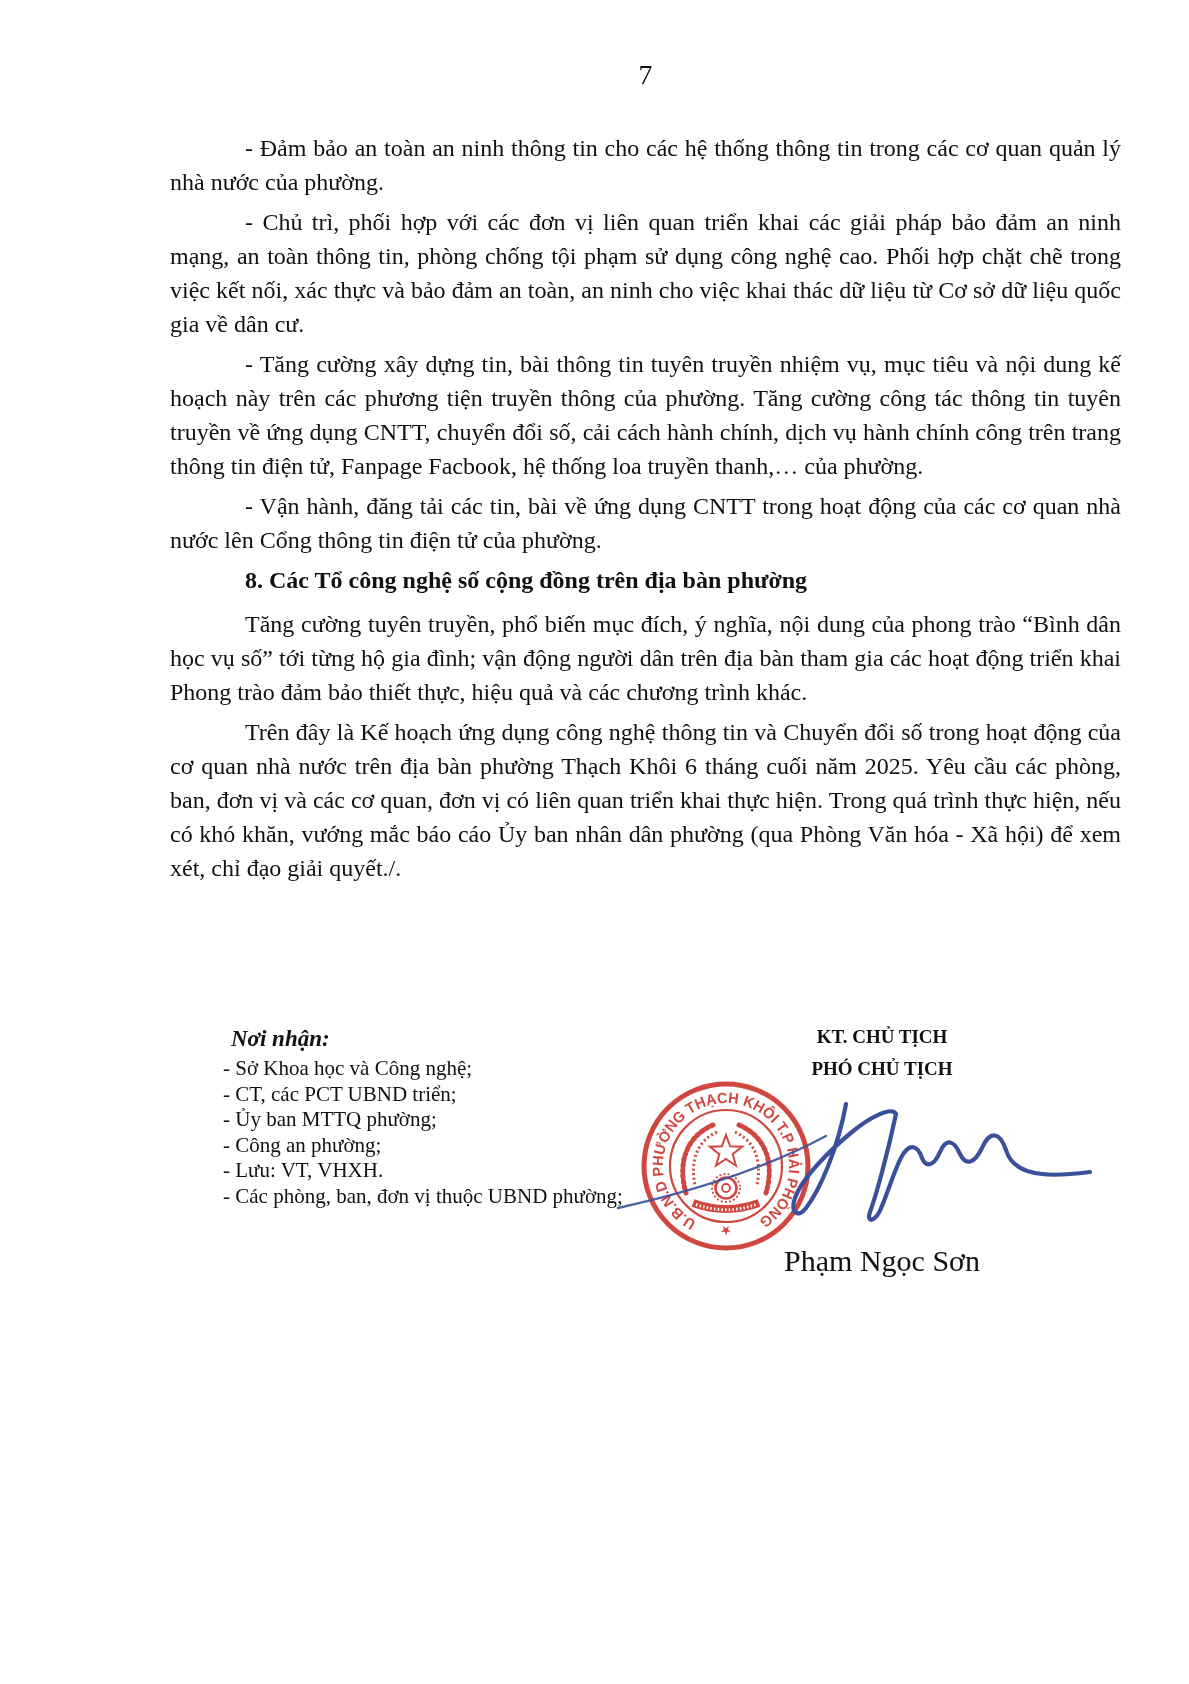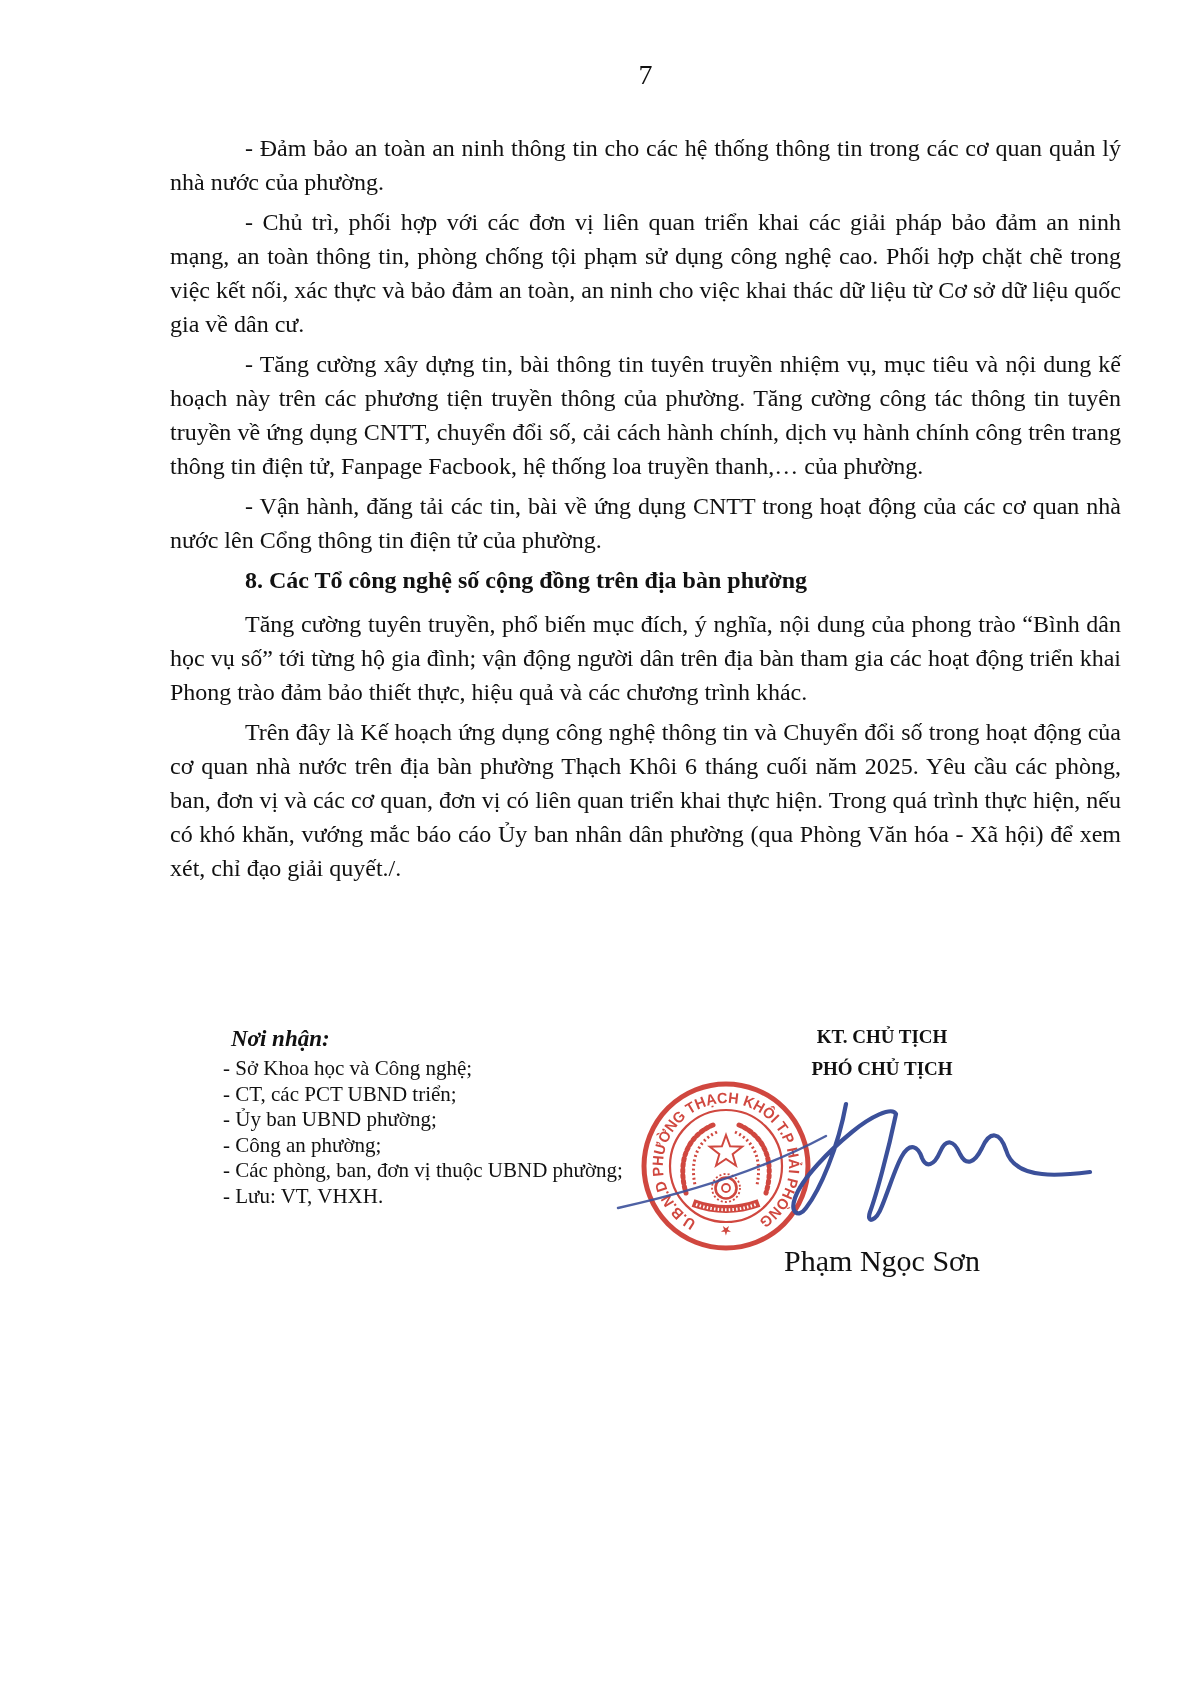--- a/index.html
+++ b/index.html
@@ -50,24 +50,24 @@
     <p class="heading">8. Các Tổ công nghệ số cộng đồng trên địa bàn phường</p>
     <p>Tăng cường tuyên truyền, phổ biến mục đích, ý nghĩa, nội dung của phong trào “Bình dân học vụ số” tới từng hộ gia đình; vận động người dân trên địa bàn tham gia các hoạt động triển khai Phong trào đảm bảo thiết thực, hiệu quả và các chương trình khác.</p>
     <p>Trên đây là Kế hoạch ứng dụng công nghệ thông tin và Chuyển đổi số trong hoạt động của cơ quan nhà nước trên địa bàn phường Thạch Khôi 6 tháng cuối năm 2025. Yêu cầu các phòng, ban, đơn vị và các cơ quan, đơn vị có liên quan triển khai thực hiện. Trong quá trình thực hiện, nếu có khó khăn, vướng mắc báo cáo Ủy ban nhân dân phường (qua Phòng Văn hóa - Xã hội) để xem xét, chỉ đạo giải quyết./.</p>
   </div>
 
   <div class="footer">
     <div class="recipients">
       <div class="label">Nơi nhận:</div>
       <div class="item">- Sở Khoa học và Công nghệ;</div>
       <div class="item">- CT, các PCT UBND triển;</div>
-      <div class="item">- Ủy ban UBND phường;</div>
+      <div class="item">- Ủy ban MTTQ phường;</div>
       <div class="item">- Công an phường;</div>
+      <div class="item">- Lưu: VT, VHXH.</div>
       <div class="item">- Các phòng, ban, đơn vị thuộc UBND phường;</div>
-      <div class="item">- Lưu: VT, VHXH.</div>
     </div>
     <div class="signblock">
       <div class="title">KT. CHỦ TỊCH</div>
       <div class="title">PHÓ CHỦ TỊCH</div>
       <div class="signer">Phạm Ngọc Sơn</div>
     </div>
   </div>
 
   <svg class="overlay" viewBox="0 0 1189 1684" xmlns="http://www.w3.org/2000/svg">
 

